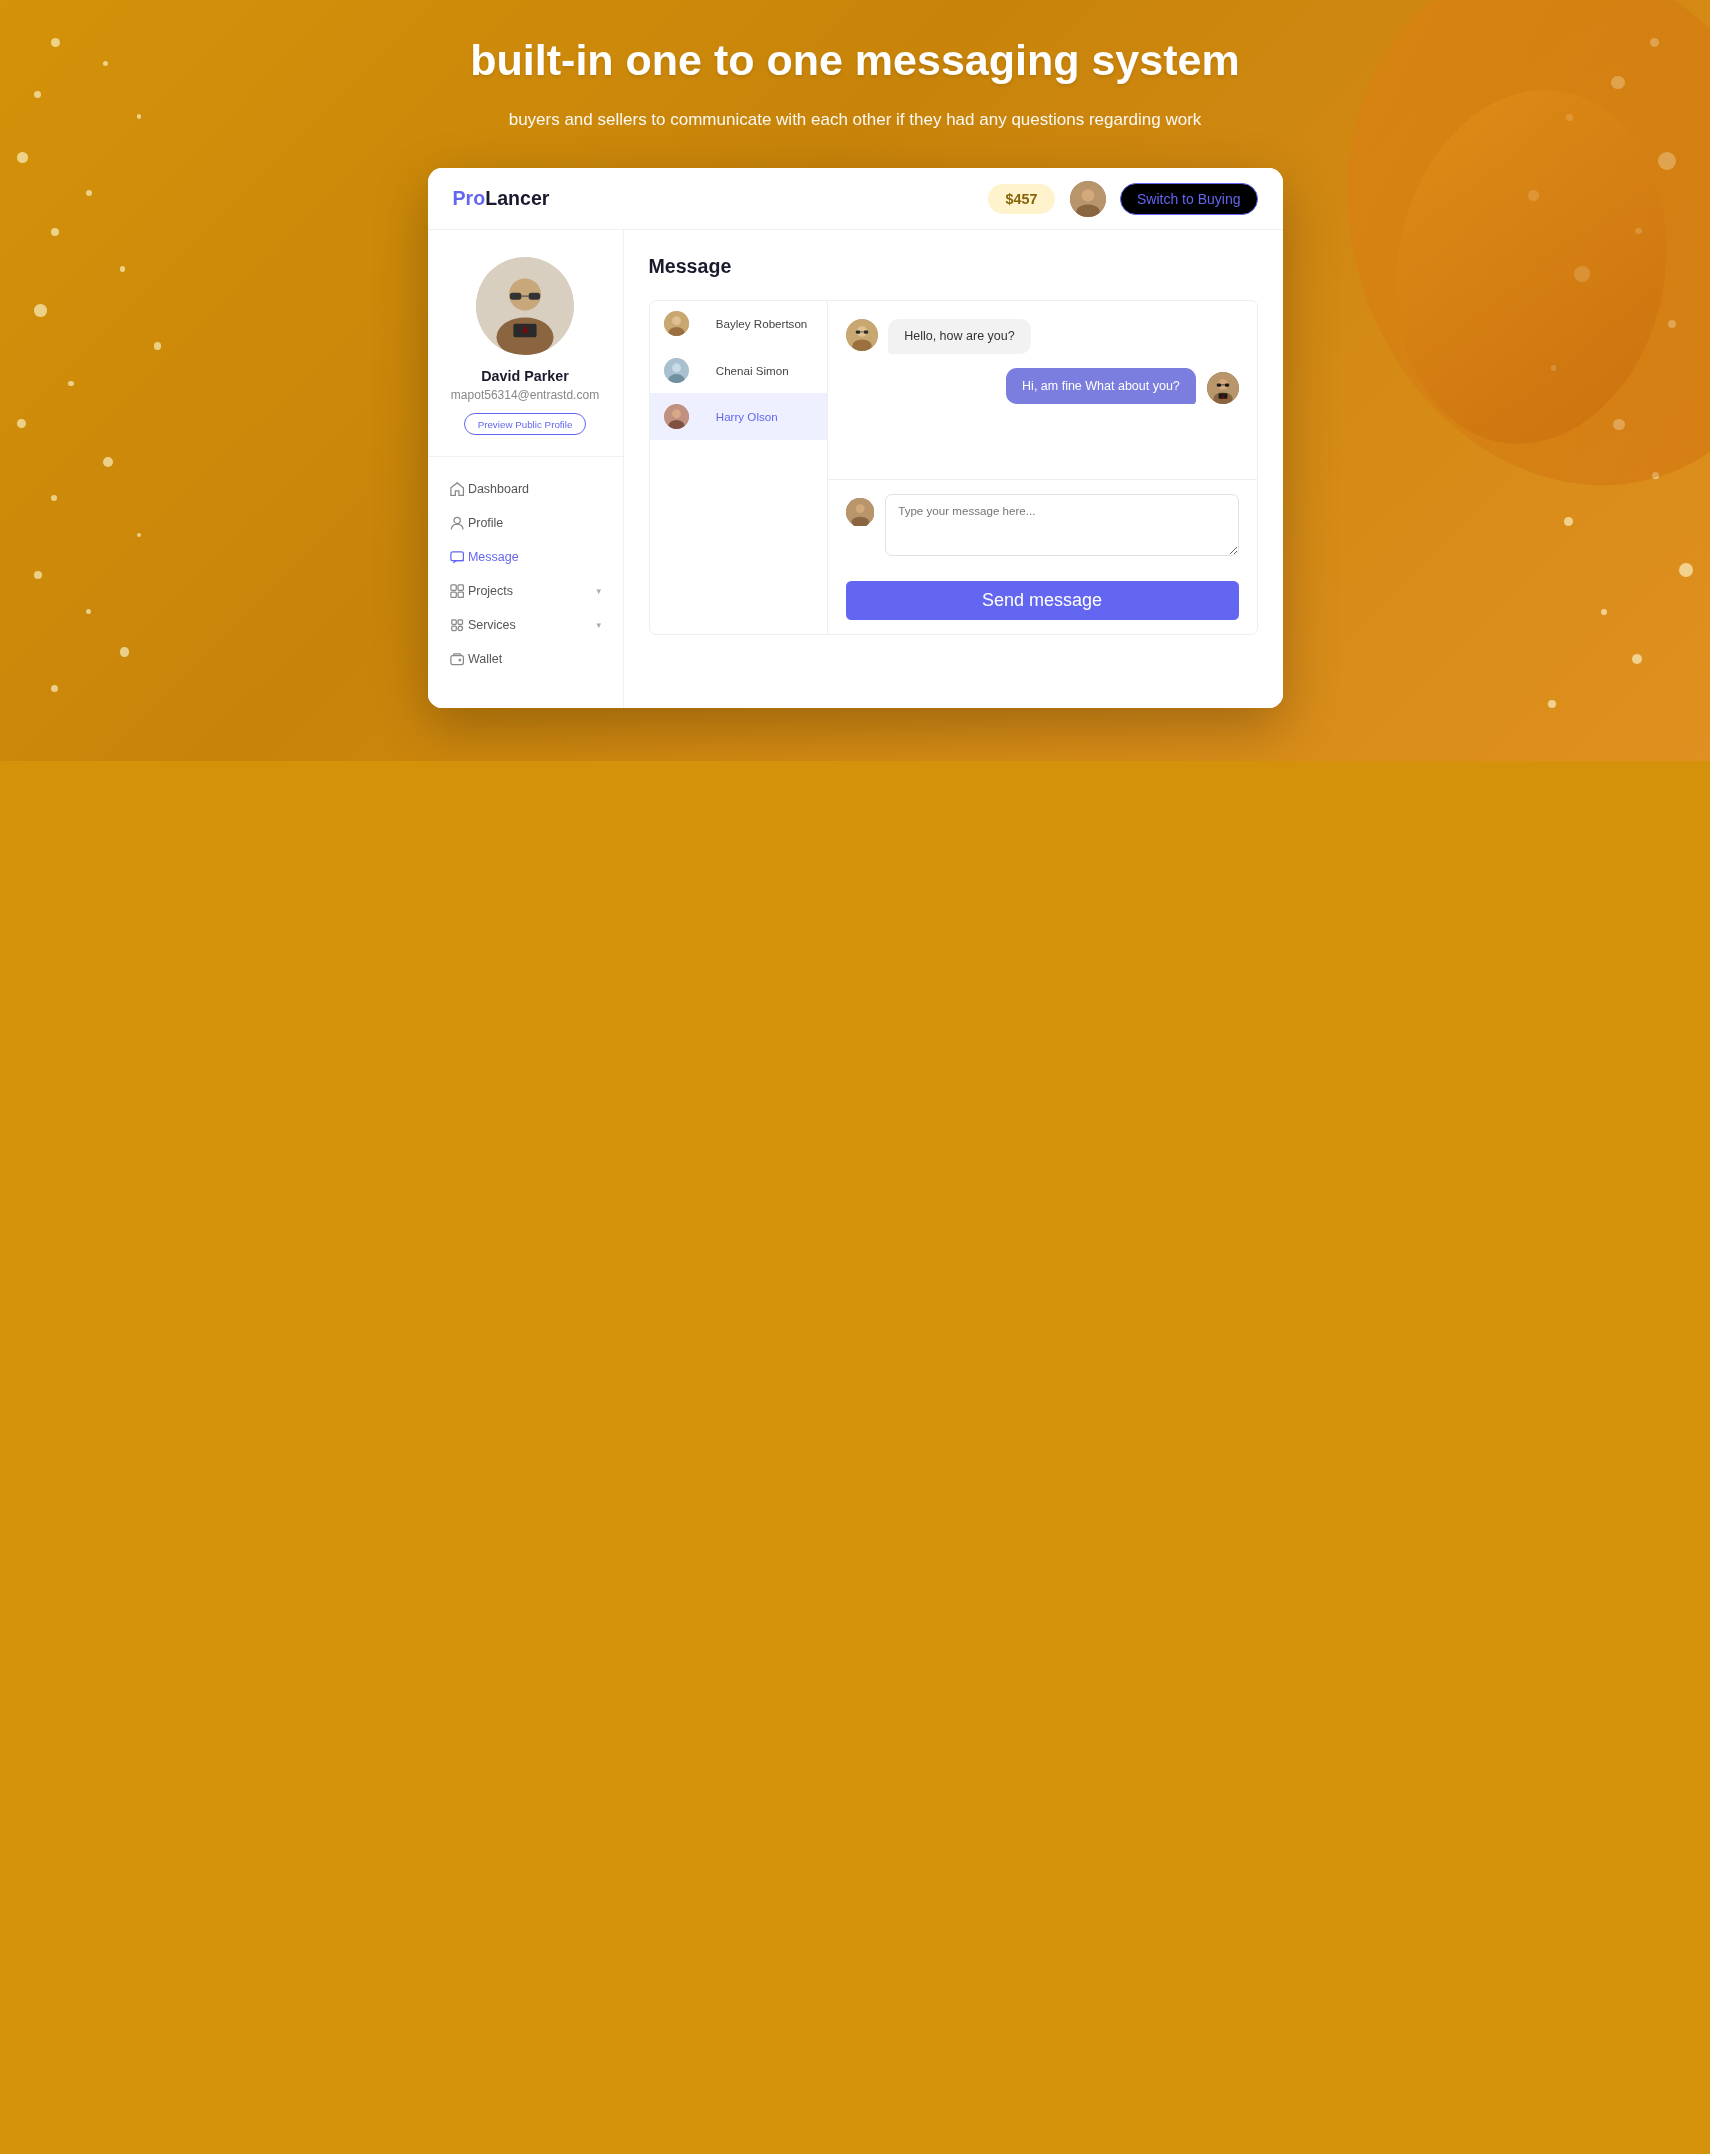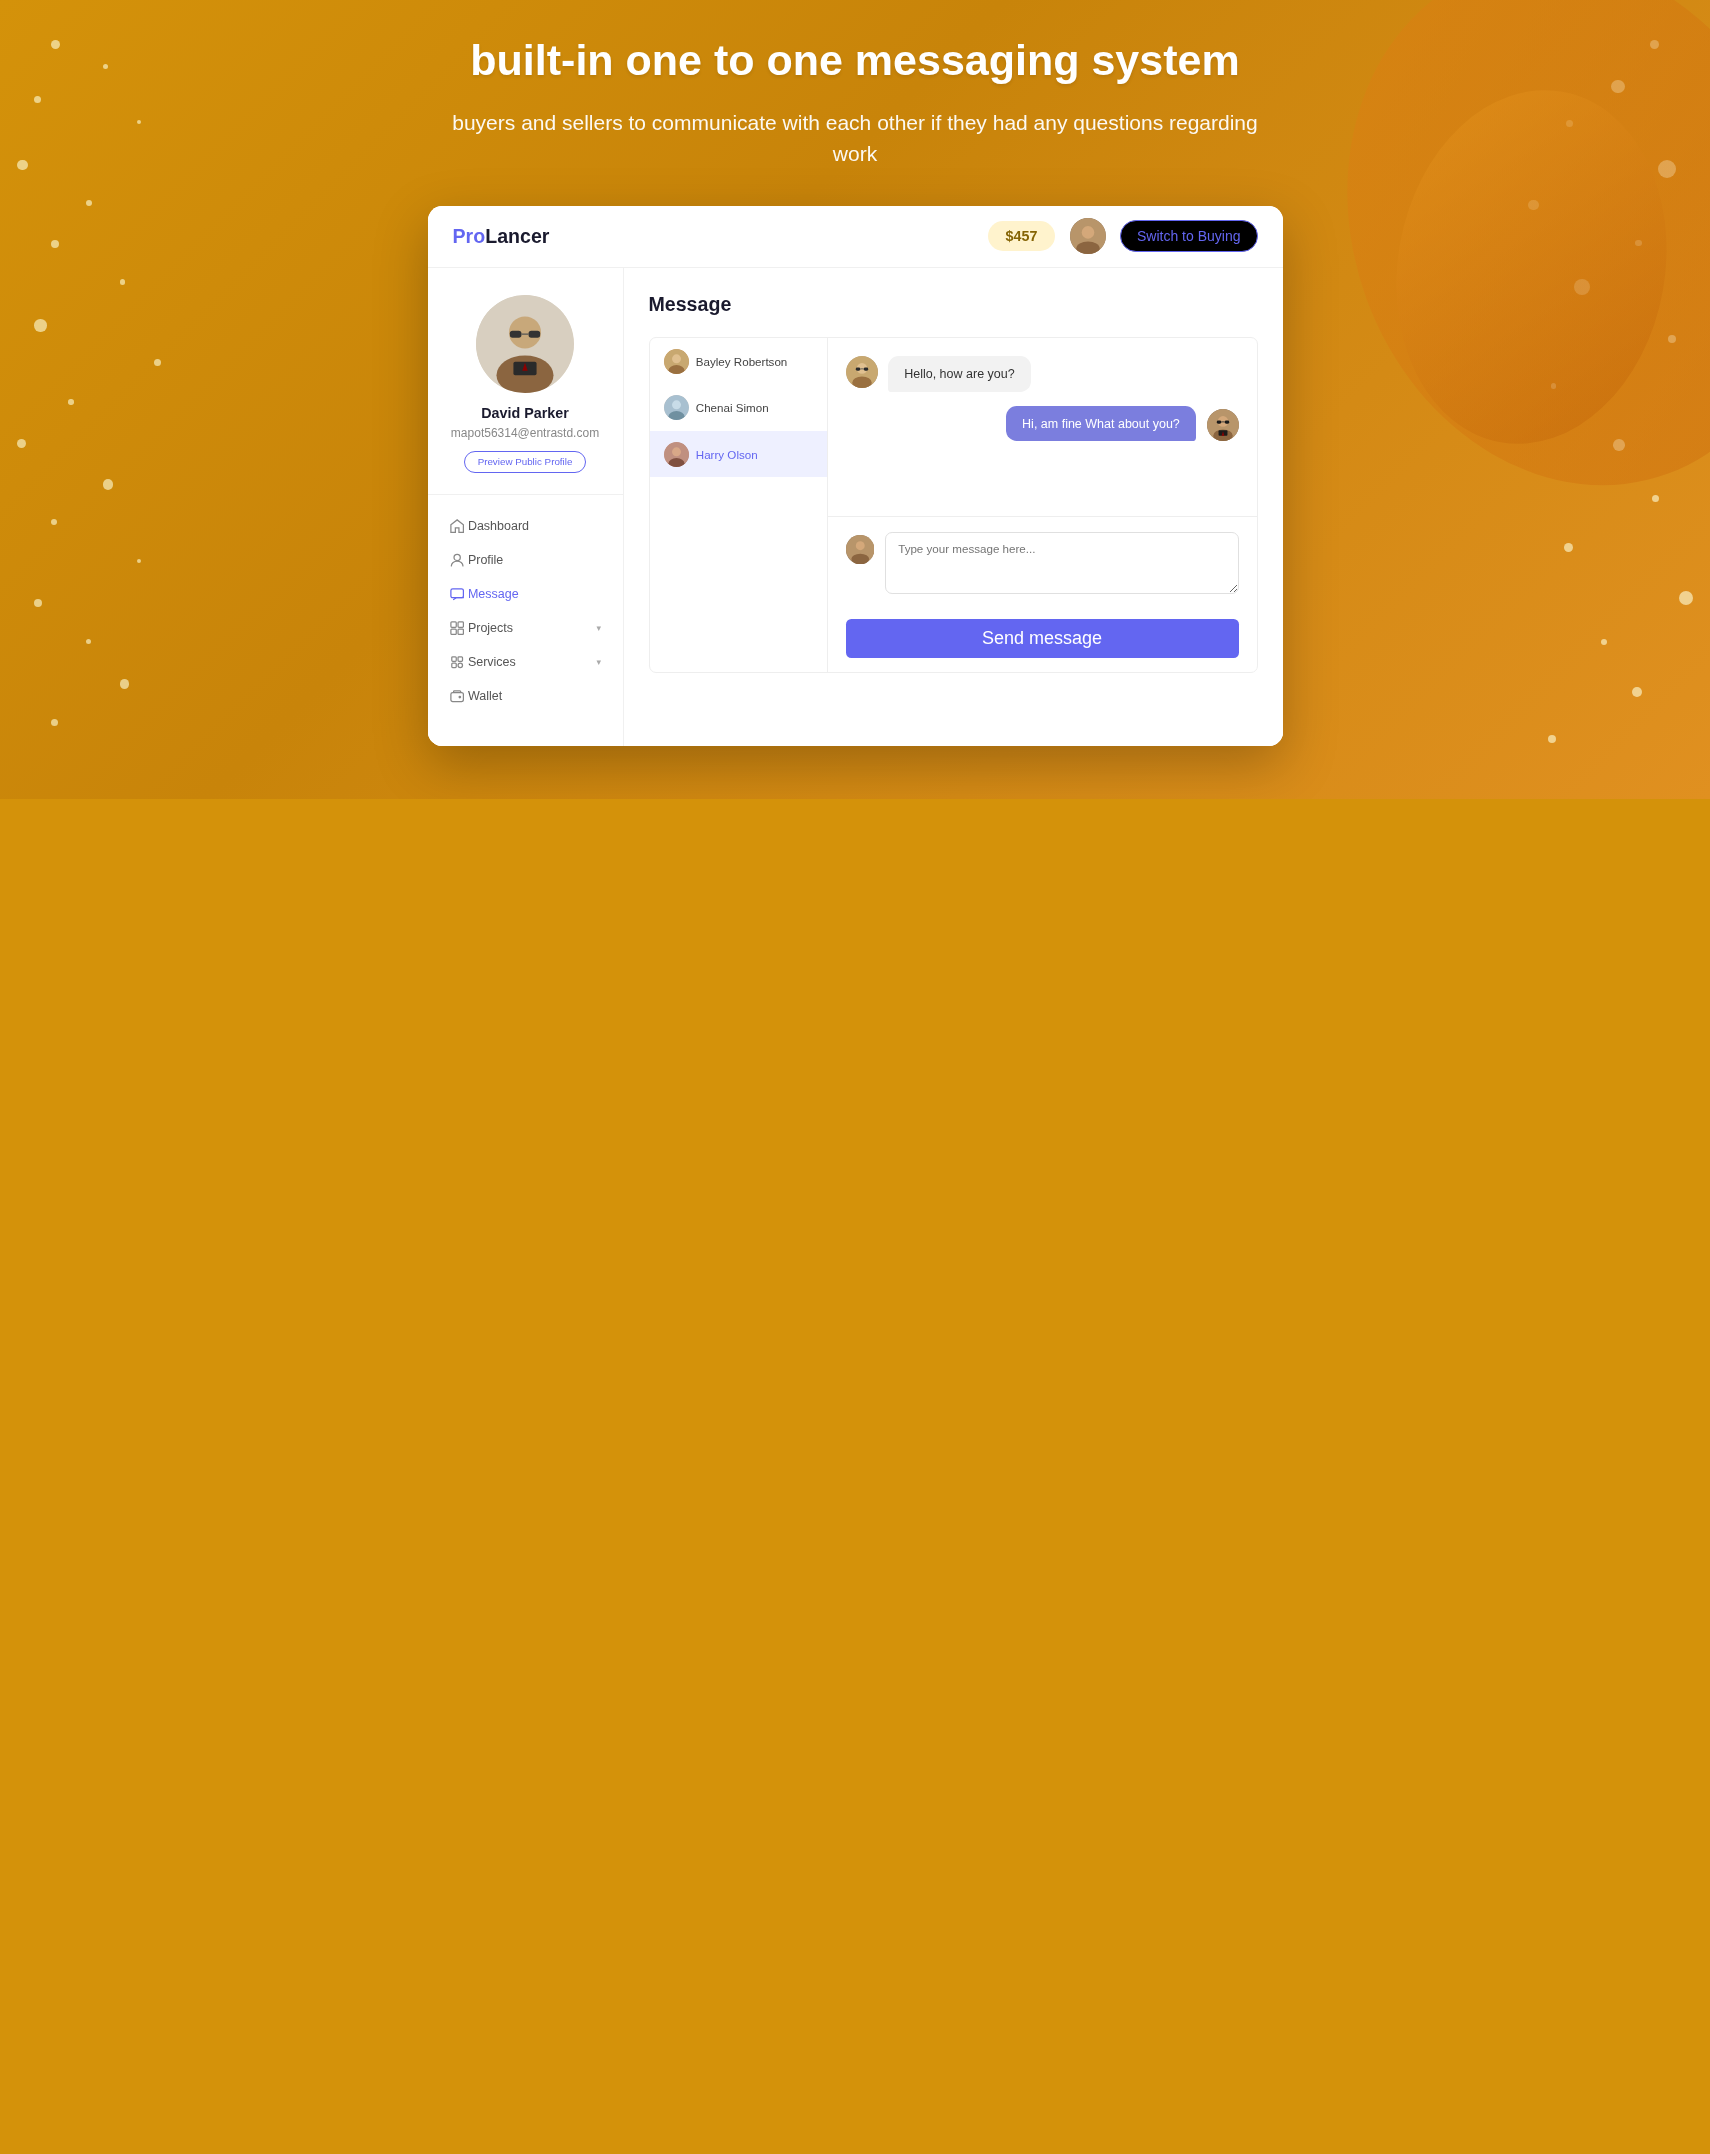--- a/index.html
+++ b/index.html
@@ -68,21 +68,21 @@
       font-weight: 900;
       line-height: 1.15;
       margin-bottom: 21.4px;
       position: relative;
       z-index: 2;
       text-shadow: 0 1.8px 3.6px rgba(0,0,0,0.1);
     }
     .hero-subtitle {
       text-align: center;
       color: rgba(255,255,255,0.95);
-      font-size: 21px;
+      font-size: 17px;
       font-weight: 400;
       line-height: 1.5;
       margin-bottom: 36px;
       position: relative;
       z-index: 2;
     }
 
     
     .app-window {
       background: white;
@@ -261,21 +261,21 @@
 
     
     .contact-list {
       width: 178px;
       border-right: 0.9px solid #eee;
       flex-shrink: 0;
     }
     .contact-item {
       display: flex;
       align-items: center;
-      gap: 7px;
+      gap: 27px;
       padding: 10.7px 14.3px;
       cursor: pointer;
       font-size: 11.6px;
       color: #444;
     }
     .contact-item.active {
       background: #EEF0FF;
       color: #6366f1;
     }
     .contact-avatar {

